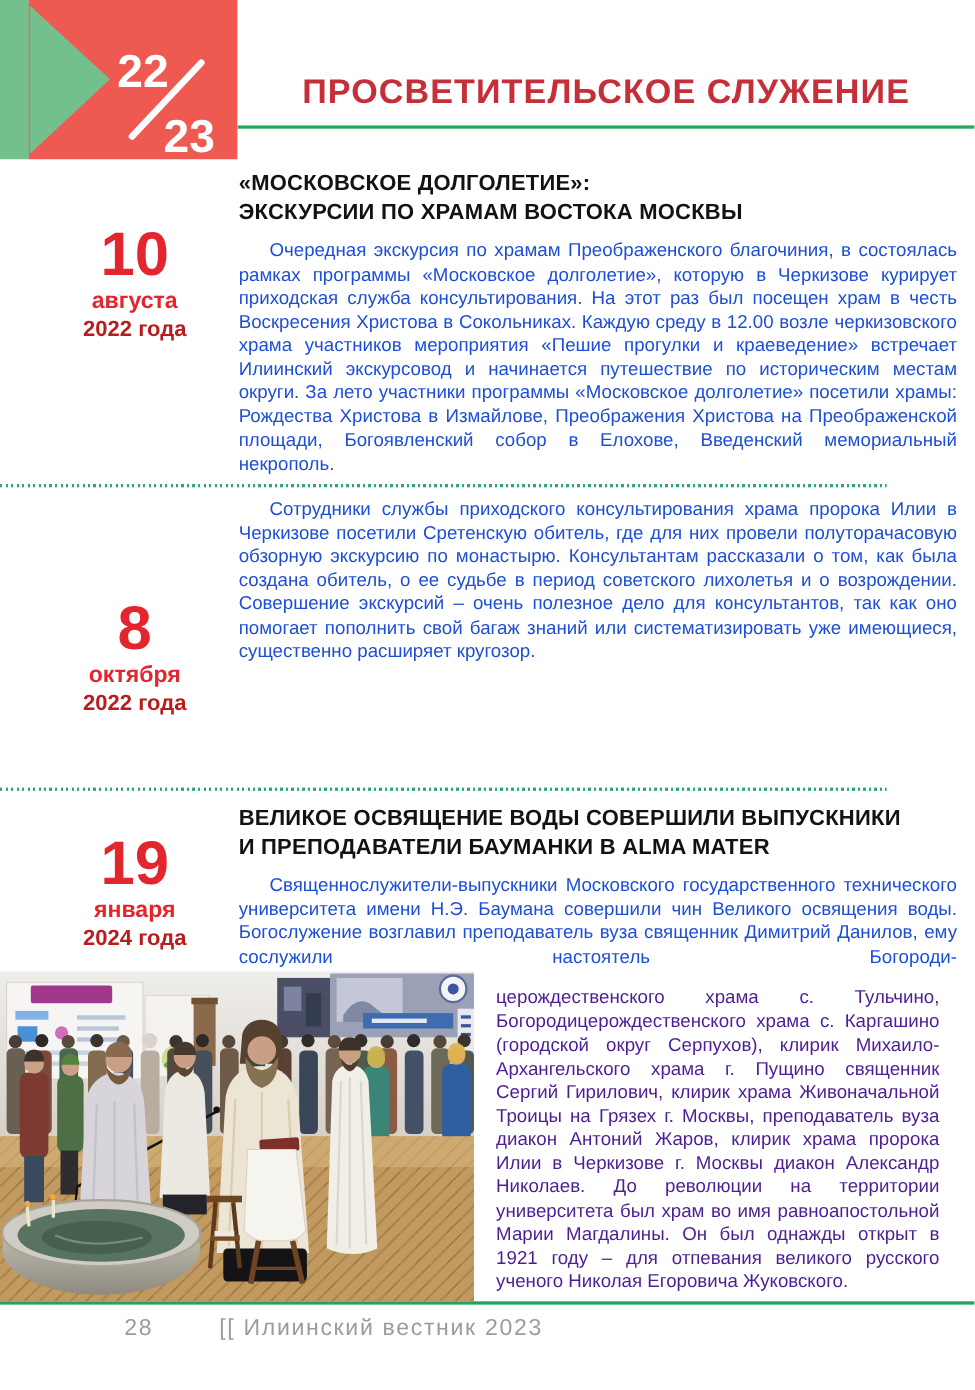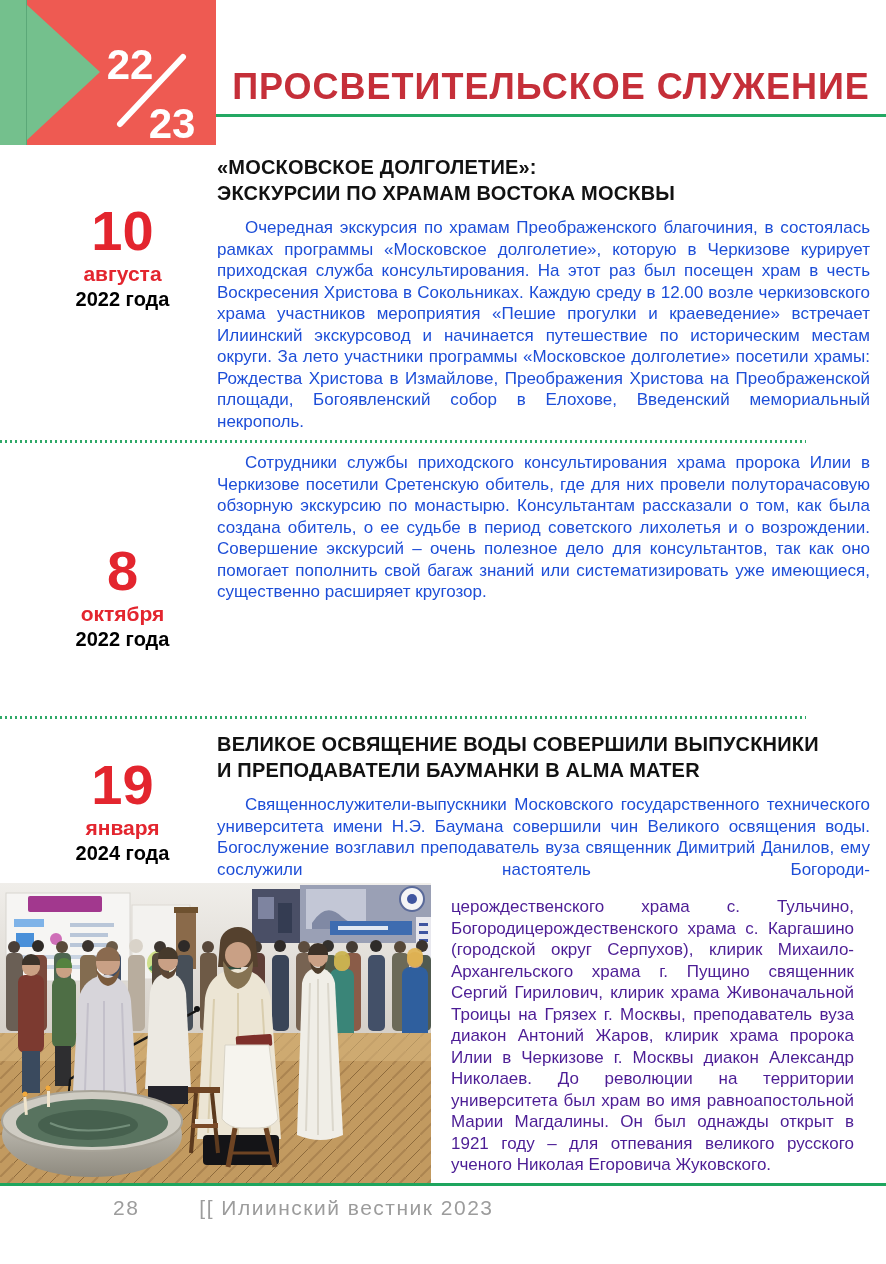--- a/index.html
+++ b/index.html
@@ -5,28 +5,28 @@
   html,body{margin:0;padding:0;}
   body{
     width:886px;height:1264px;position:relative;overflow:hidden;
     background:#ffffff;font-family:"Liberation Sans",sans-serif;
   }
   
   .badge{position:absolute;left:0;top:0;width:216px;height:114px;}
   
   .header-title{
     position:absolute;left:216px;top:66px;width:670px;text-align:center;
-    font-size:36px;font-weight:bold;color:#c52f39;letter-spacing:1px;white-space:nowrap;
+    font-size:31px;font-weight:bold;color:#c52f39;letter-spacing:1px;white-space:nowrap;
   }
   .header-rule{position:absolute;left:216px;top:114px;width:670px;height:3px;background:#23a863;}
   
   .date-block{position:absolute;left:55px;width:135px;text-align:center;line-height:1;}
   .date-day{font-size:56px;font-weight:bold;color:#e3252e;line-height:1;}
   .date-month{font-size:21px;font-weight:bold;color:#e3252e;margin-top:4px;}
-  .date-year{font-size:20px;font-weight:bold;color:#000000;margin-top:5px;}
+  .date-year{font-size:20px;font-weight:bold;color:#b91c1c;margin-top:5px;}
   .date-1{top:203px;} .date-2{top:543px;} .date-3{top:757px;}
   
   .article-content{position:absolute;left:217px;width:653px;}
   .art-1{top:154px;} .art-2{top:452px;} .art-3{top:731px;}
   h2.article-title{
     margin:0 0 11px 0;font-size:20px;font-weight:bold;color:#121212;
     line-height:26px;letter-spacing:.2px;white-space:pre-line;
   }
   p.article-body{
     margin:0;font-size:17px;line-height:21.5px;color:#1d4ed8;

